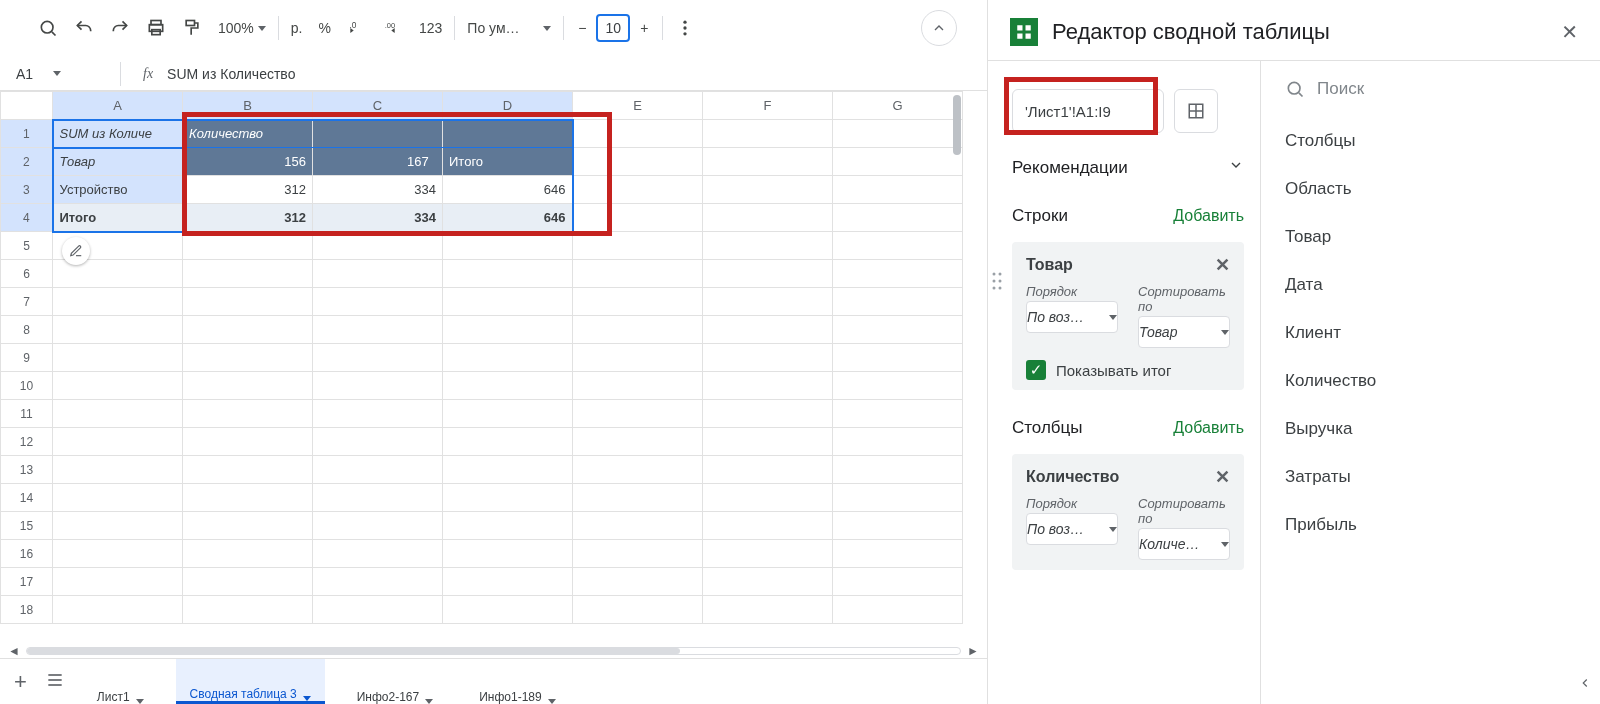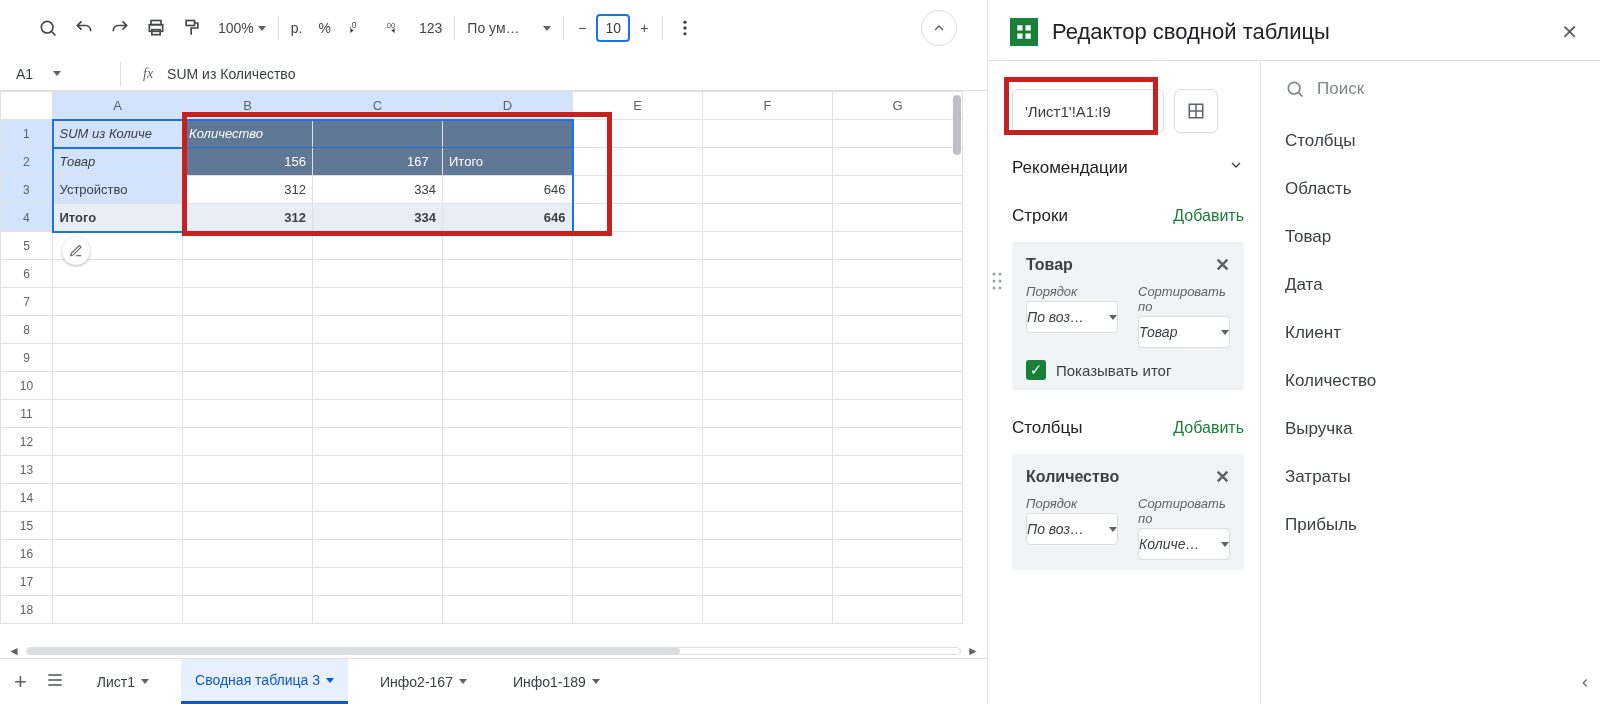--- a/index.html
+++ b/index.html
@@ -41,21 +41,21 @@
   .red-h1 { top:21px; left:182px; width:430px; height:124px; }
   .edit-pen { position:absolute; top:146px; left:62px; width:28px; height:28px; border-radius:14px; background:#fff; box-shadow:0 1px 3px rgba(0,0,0,.3); display:flex; align-items:center; justify-content:center; color:#5f6368; }
   .vscroll-ind { position:absolute; top:4px; right:2px; width:8px; height:60px; background:#bdc1c6; border-radius:4px; }
   .hscroll-area { height:14px; display:flex; align-items:center; padding:0 8px; }
   .hscroll-track { flex:1; height:8px; border:1px solid #dadce0; border-radius:4px; position:relative; margin:0 6px; }
   .hscroll-thumb { position:absolute; left:0; top:0; bottom:0; width:70%; background:#dadce0; border-radius:4px; }
   .hs-arrow { color:#5f6368; font-size:12px; }
 
   .tabbar { display:flex; align-items:center; border-top:1px solid #e0e0e0; height:46px; padding:0 14px; gap:18px; }
   .tb-icon { color:#5f6368; cursor:pointer; }
-  .sheet-tab { display:flex; align-items:center; gap:6px; padding:0 14px; height:100%; color:#3c4043; cursor:pointer; font-size:14px; }
+  .sheet-tab { display:flex; align-items:flex-end; gap:6px; padding:0 14px; height:100%; color:#3c4043; cursor:pointer; font-size:12px; }
   .sheet-tab.active { color:#0b57d0; border-bottom:3px solid #0b57d0; background:#e8f0fe; font-weight:500; }
 
   
   .right { width:612px; display:flex; flex-direction:column; }
   .right-header { display:flex; align-items:center; padding:18px 22px 14px 22px; gap:14px; }
   .pvicon { width:28px; height:28px; background:#188038; display:flex; align-items:center; justify-content:center; }
   .pvicon svg { fill:#fff; width:18px; height:18px; }
   .rh-title { font-size:22px; color:#202124; flex:1; }
   .close-x { font-size:20px; color:#5f6368; cursor:pointer; }
   .right-body { flex:1; display:flex; border-top:1px solid #e0e0e0; min-height:0; }

